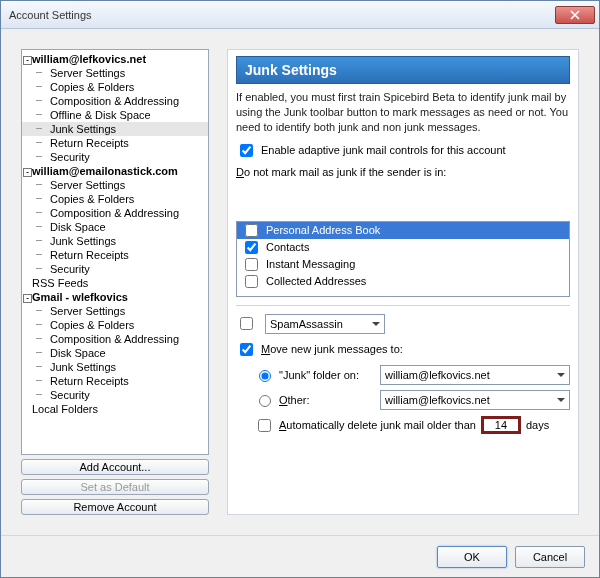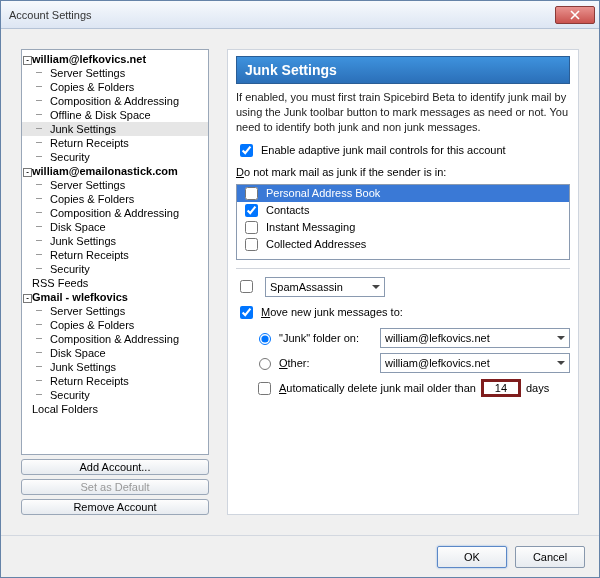--- a/index.html
+++ b/index.html
@@ -115,20 +115,21 @@
     border:1px solid #2a5d95;
   }
   .desc { line-height:1.35; color:#222; }
   .row { display:flex; align-items:center; gap:5px; }
   .chk { width:13px; height:13px; }
   .listbox {
     border:1px solid #8a9ab0;
     background:#fff;
     height:76px;
     overflow:hidden;
+    margin-top:37px;
   }
   .listitem {
     padding:1px 4px;
     display:flex; align-items:center; gap:5px;
     height:17px;
   }
   .listitem.sel { background:#3a79d6; color:#fff; }
   .drop {
     border:1px solid #8a9ab0;
     background:#fff;

